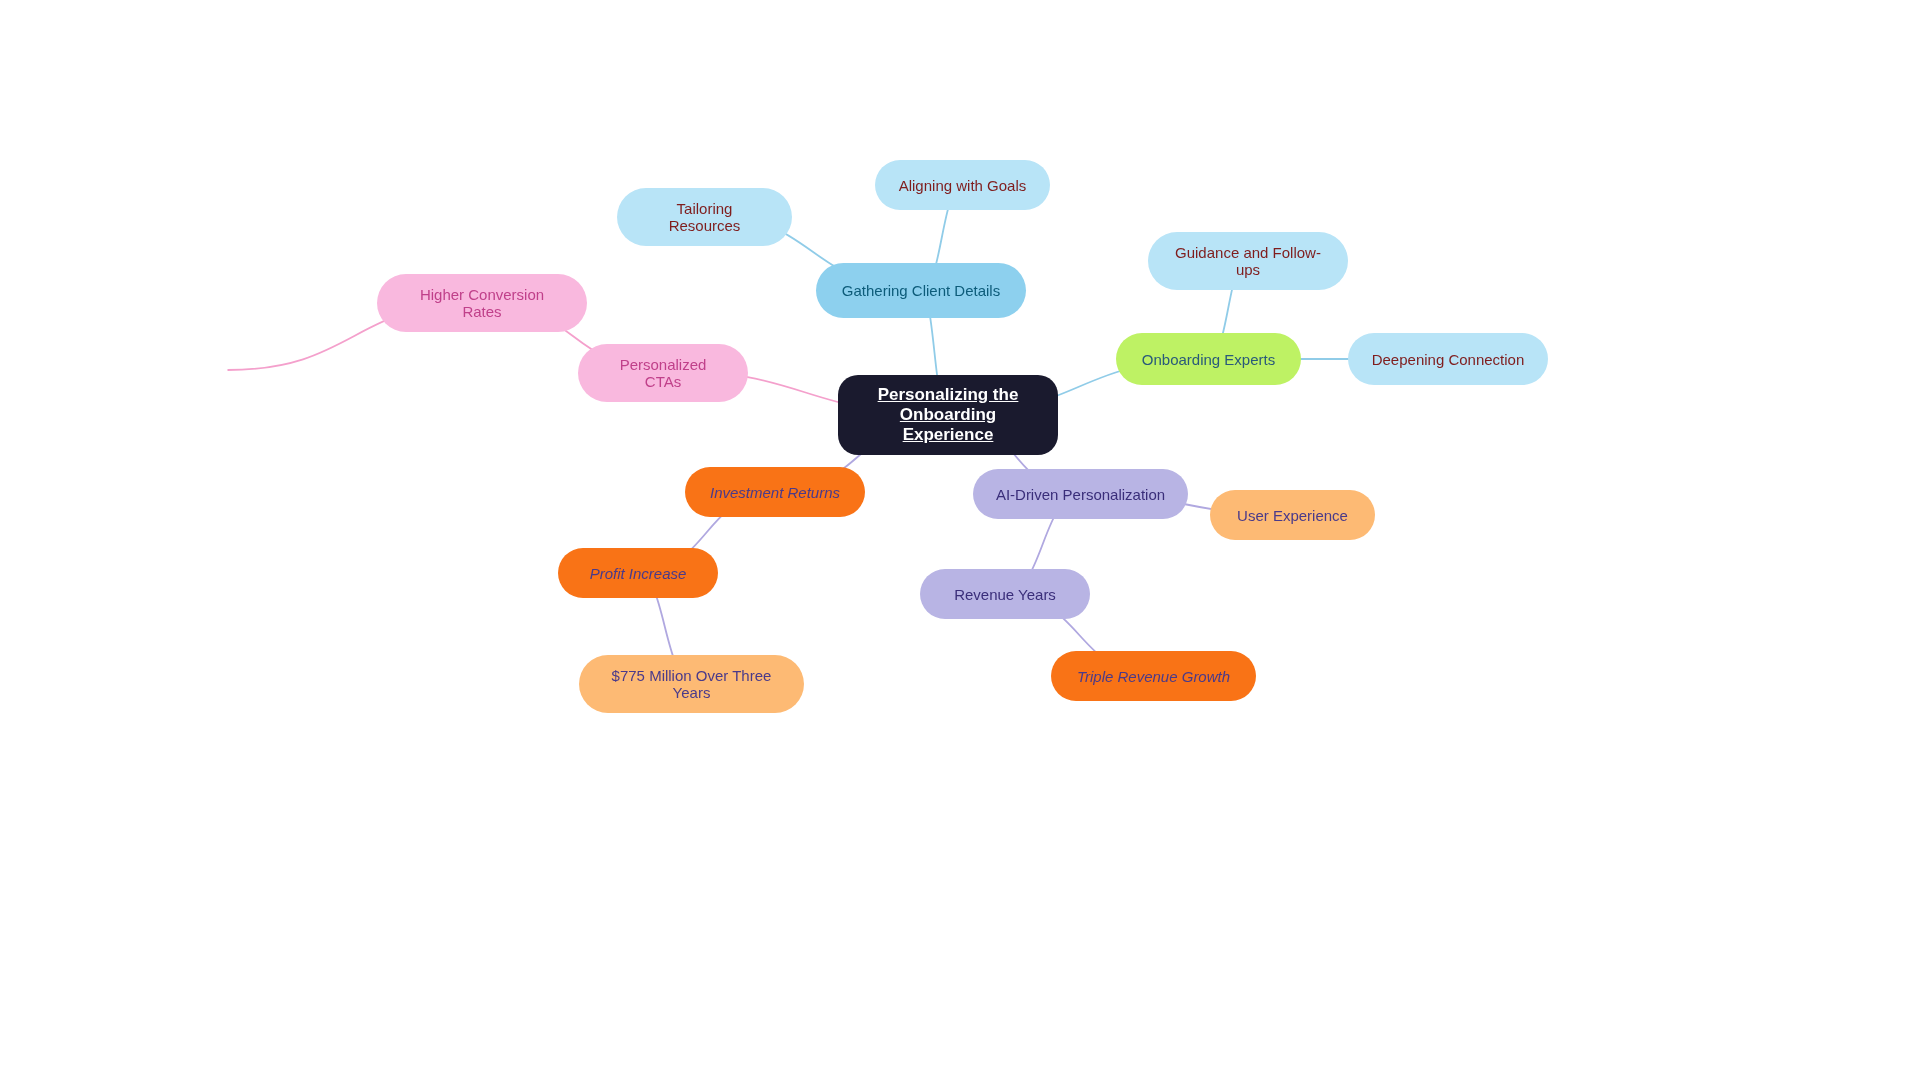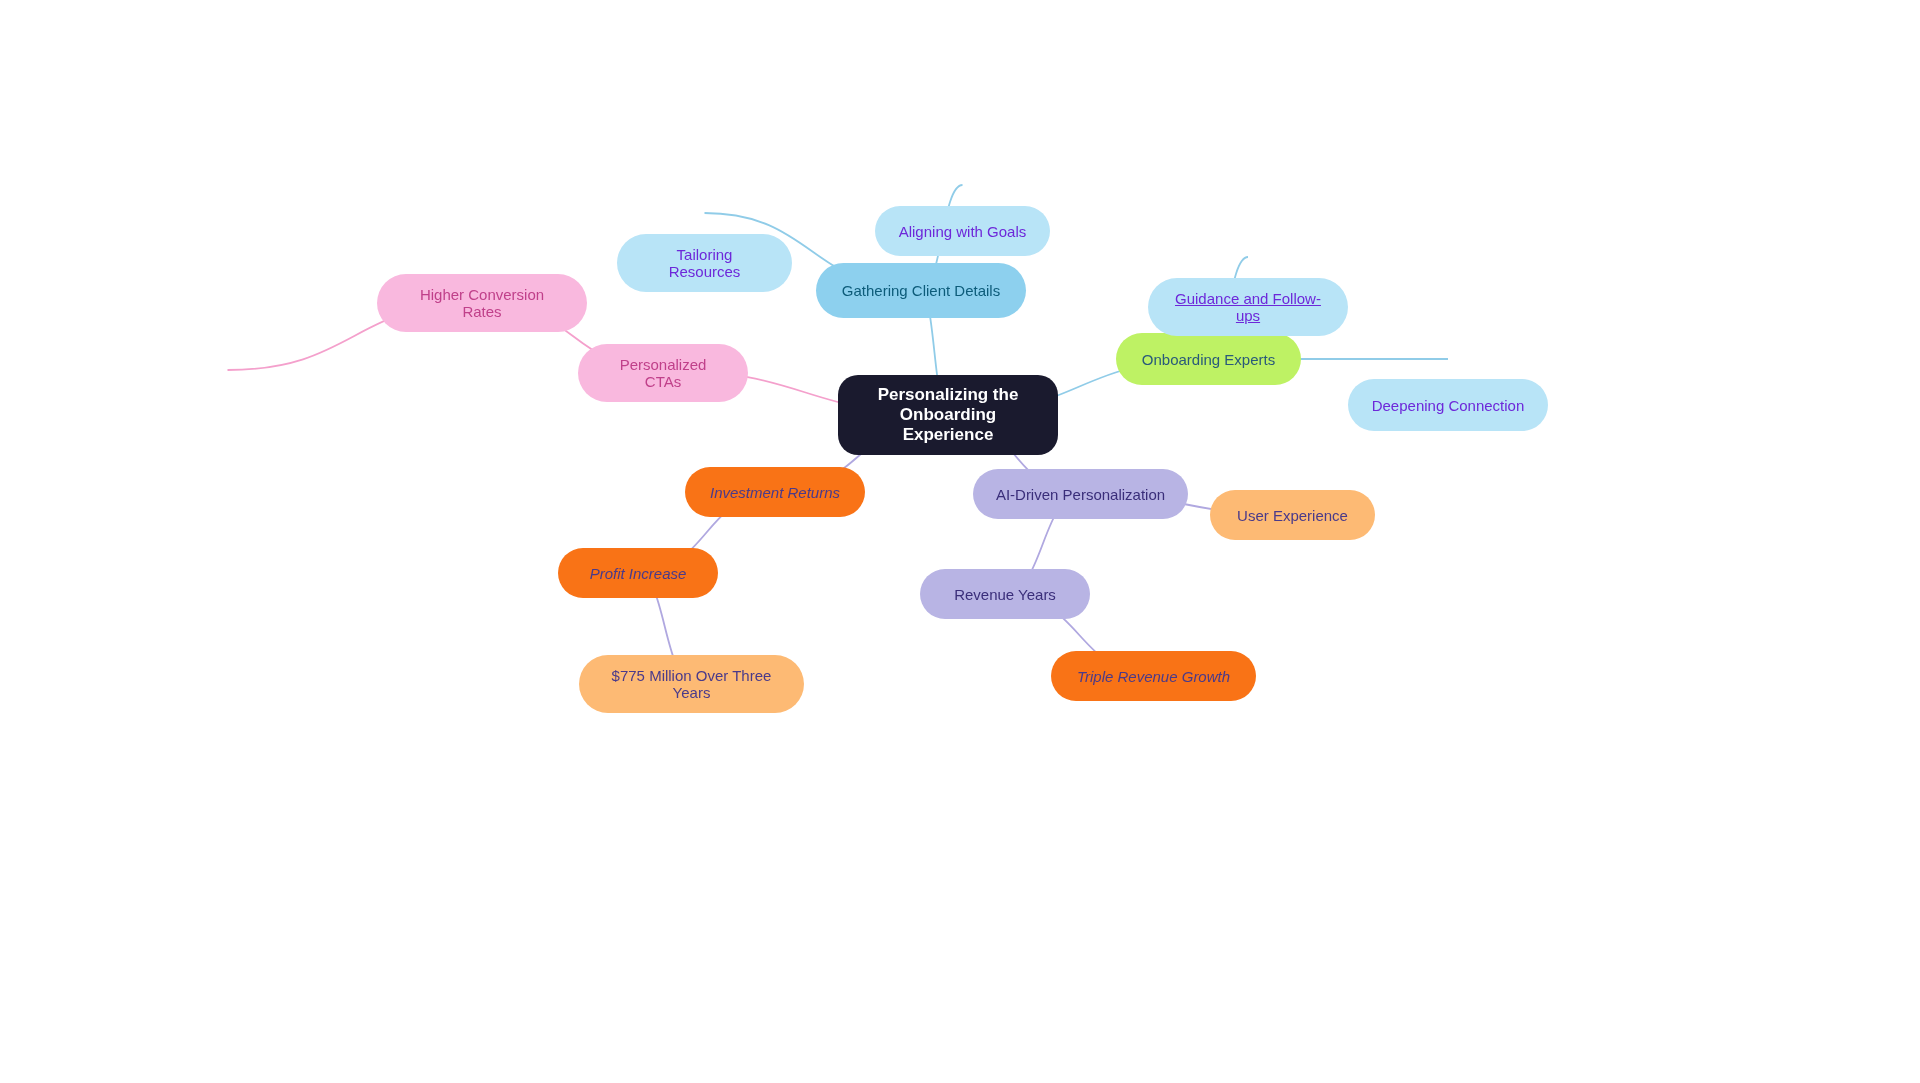--- a/index.html
+++ b/index.html
@@ -36,26 +36,26 @@
       cursor: default;
     }
     .node-center {
       background: #1a1a2e;
       color: #ffffff;
       font-size: 17px;
       font-weight: 600;
       border-radius: 20px;
       width: 220px;
       height: 80px;
+      text-decoration: underline;
     }
     .node-blue {
       background: #b8e4f7;
-      color: #6d28d9;
+      color: #7f1d1d;
       border: none;
-      margin-top: 46px;
     }
     .node-blue-dark {
       background: #8dd0ee;
       color: #0d5c7a;
     }
     .node-blue-mid {
       background: #bef264;
       color: #2a5a7a;
     }
     .node-pink {
@@ -102,21 +102,21 @@
       <path d="M1080.5,494 C1042.75,494 1042.75,594 1005,594" stroke="#b0a8e0" stroke-width="1.8" fill="none"></path>
       <path d="M1005,594 C1079.25,594 1079.25,676 1153.5,676" stroke="#b0a8e0" stroke-width="1.8" fill="none"></path>
     </svg>
 <div class="node node-center" style="left: 838px; top: 375px; width: 220px; height: 80px;">Personalizing the Onboarding Experience</div>
     <div class="node node-blue" style="left: 617px; top: 188px; width: 175px; min-height: 50px;">Tailoring Resources</div>
     <div class="node node-blue" style="left: 875px; top: 160px; width: 175px; min-height: 50px;">Aligning with Goals</div>
     <div class="node node-blue-dark" style="left: 816px; top: 263px; width: 210px; min-height: 55px; text-align: center;">Gathering Client Details</div>
     <div class="node node-pink" style="left: 377px; top: 274px; width: 210px; min-height: 55px;">Higher Conversion Rates</div>
     <div class="node node-pink" style="left: 578px; top: 344px; width: 170px; min-height: 52px;">Personalized CTAs</div>
     <div class="node node-blue-mid" style="left: 1116px; top: 333px; width: 185px; min-height: 52px;">Onboarding Experts</div>
-    <div class="node node-blue" style="left: 1148px; top: 232px; width: 200px; min-height: 50px; text-decoration: underline;">Guidance and Follow-ups</div>
+    <div class="node node-blue" style="left: 1148px; top: 232px; width: 200px; min-height: 50px;">Guidance and Follow-ups</div>
     <div class="node node-blue" style="left: 1348px; top: 333px; width: 200px; min-height: 52px;">Deepening Connection</div>
     <div class="node node-purple" style="left: 685px; top: 467px; width: 180px; min-height: 50px;">Investment Returns</div>
     <div class="node node-purple" style="left: 558px; top: 548px; width: 160px; min-height: 50px;">Profit Increase</div>
     <div class="node node-purple-light" style="left: 579px; top: 655px; width: 225px; min-height: 50px;">$775 Million Over Three Years</div>
     <div class="node node-lavender" style="left: 973px; top: 469px; width: 215px; min-height: 50px;">AI-Driven Personalization</div>
     <div class="node node-purple-light" style="left: 1210px; top: 490px; width: 165px; min-height: 50px;">User Experience</div>
     <div class="node node-lavender" style="left: 920px; top: 569px; width: 170px; min-height: 50px;">Revenue Years</div>
     <div class="node node-purple" style="left: 1051px; top: 651px; width: 205px; min-height: 50px;">Triple Revenue Growth</div>
   </div>
 

